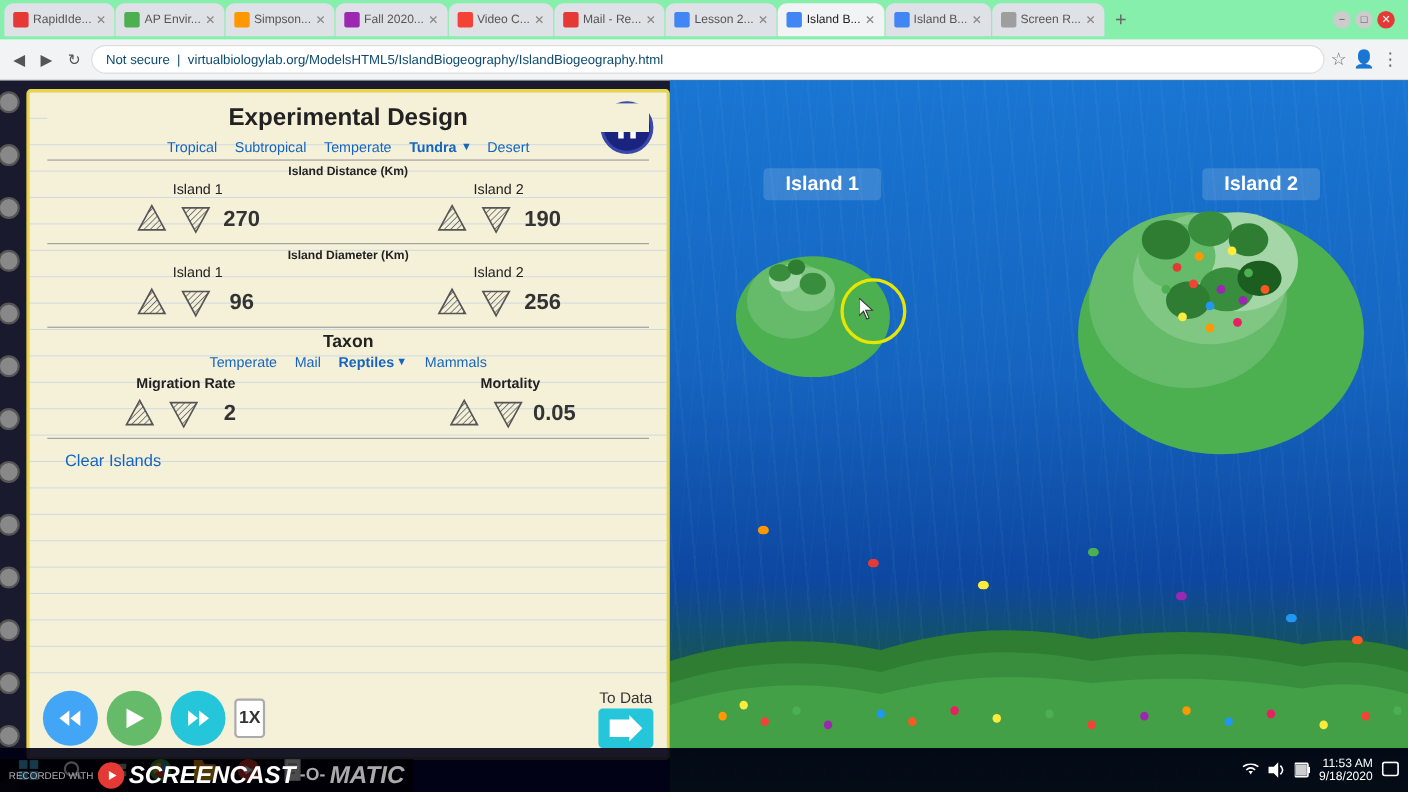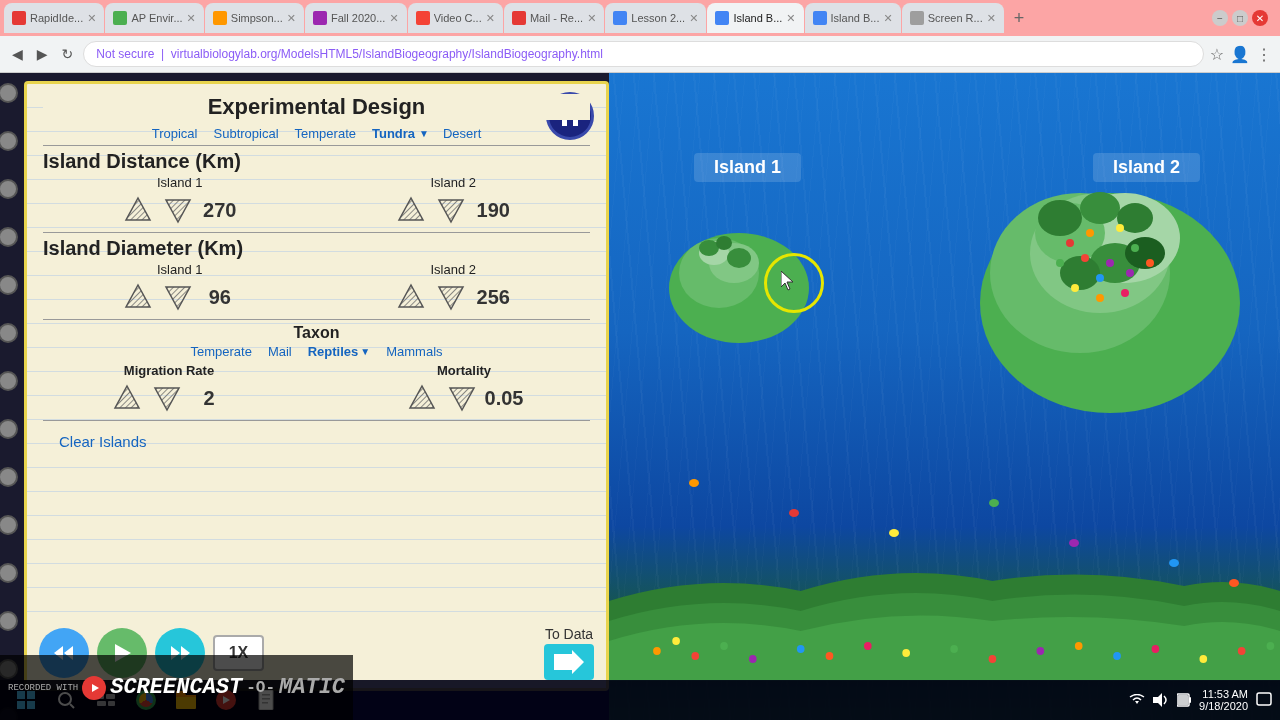--- a/index.html
+++ b/index.html
@@ -7,21 +7,21 @@
 
     
     .browser-chrome {
       width: 1280px;
       background: #f1f3f4;
       border-bottom: 1px solid #ccc;
     }
     .tab-bar {
       display: flex;
       align-items: center;
-      background: #fca5a5;
+      background: #86efac;
       height: 36px;
       padding: 0 4px;
       gap: 1px;
     }
     .tab {
       display: flex;
       align-items: center;
       height: 30px;
       padding: 0 8px;
       background: #dee1e6;
@@ -54,21 +54,21 @@
     }
     .nav-btn { background: none; border: none; cursor: pointer; color: #555; font-size: 14px; padding: 4px; border-radius: 50%; }
     .address-input {
       flex: 1;
       height: 26px;
       border: none;
       background: white;
       border-radius: 13px;
       padding: 0 12px;
       font-size: 12px;
-      color: #8b5cf6;
+      color: #0c4a6e;
       outline: none;
       border: 1px solid #ddd;
     }
     .addr-icons { display: flex; gap: 6px; align-items: center; color: #666; font-size: 14px; }
     .addr-icon-btn { background: none; border: none; cursor: pointer; color: #666; font-size: 16px; }
 
     
     .main-content {
       width: 1280px;
       height: 648px;
@@ -150,22 +150,23 @@
       font-weight: bold;
     }
 
     .divider {
       border: none;
       border-top: 1px solid #999;
       margin: 4px 0;
     }
 
     .row-label {
-      font-size: 20px;
+      font-size: 11px;
       font-weight: bold;
+      text-align: center;
       color: #222;
       margin: 4px 0 2px 0;
     }
 
     .two-col-controls {
       display: grid;
       grid-template-columns: 1fr 1fr;
       margin-bottom: 4px;
     }
 
@@ -266,21 +267,21 @@
       align-items: center;
       justify-content: center;
       font-size: 20px;
     }
 
     .play-btn.blue { background: #42a5f5; color: white; }
     .play-btn.green { background: #66bb6a; color: white; }
     .play-btn.cyan { background: #26c6da; color: white; }
 
     .speed-box {
-      width: 51px;
+      width: 28px;
       height: 36px;
       background: white;
       border: 2px solid #aaa;
       border-radius: 4px;
       display: flex;
       align-items: center;
       justify-content: center;
       font-size: 16px;
       font-weight: bold;
       color: #333;
@@ -383,27 +384,26 @@
       pointer-events: none;
     }
 
     
     .screencast-watermark {
       position: absolute;
       bottom: 0;
       left: 0;
       background: rgba(0,0,0,0.7);
       color: white;
-      padding: 20px 8px;
+      padding: 2px 8px;
       font-size: 10px;
       display: flex;
       align-items: center;
       gap: 4px;
       z-index: 100;
-      font-family: Liberation Mono, monospace;
     }
     .screencast-text { font-size: 22px; font-weight: bold; font-style: italic; }
     .screencast-logo { width: 24px; height: 24px; background: #e53935; border-radius: 50%; display: flex; align-items: center; justify-content: center; color: white; font-size: 10px; font-weight: bold; }
 
     
     .taskbar {
       position: absolute;
       bottom: 0;
       left: 0;
       right: 0;

